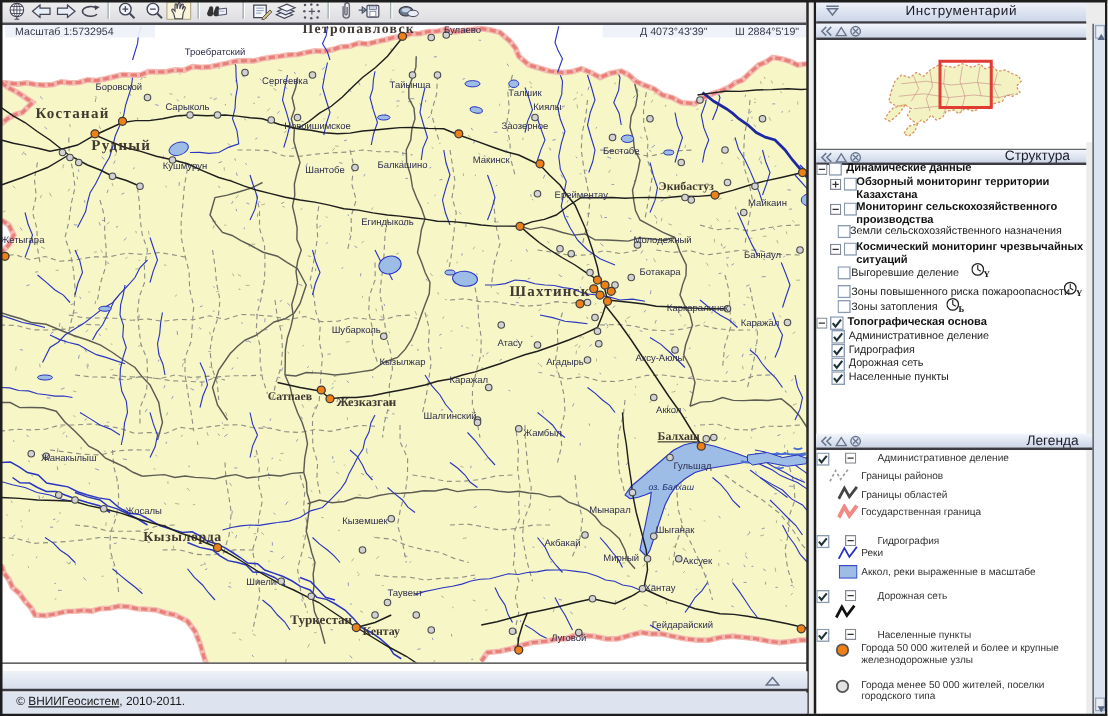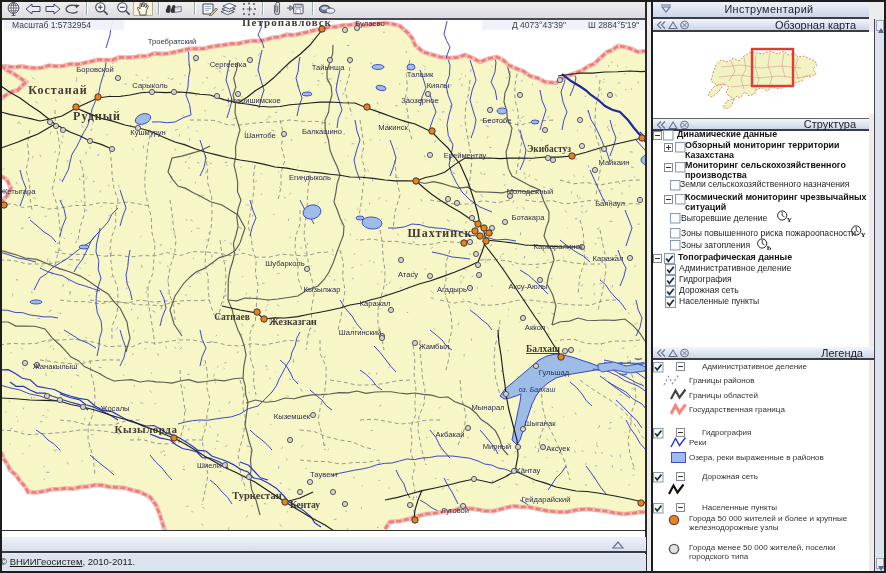--- a/index.html
+++ b/index.html
@@ -6,21 +6,21 @@
 .abs{position:absolute}
 #toolbar{position:absolute;left:0;top:0;width:645px;height:20px;background:linear-gradient(#f0f0f0,#dddde2);border-bottom:2px solid #4a4a52}
 .tbtn{position:absolute;top:1px;width:18px;height:15px;display:flex;align-items:center;justify-content:center}
 .tbtn.pressed{background:#f7f2d8;border:1px solid #b8b090;border-radius:1px;width:20px}
 .tsep{position:absolute;top:1px;width:1px;height:14px;background:#9aa;box-shadow:1px 0 0 #fff}
 #map{position:absolute;left:1px;top:20px}
 #scalebar{position:absolute;left:4px;top:20px;width:120px;height:10px;background:rgba(238,242,248,.92);color:#3a3a4a;font-size:8.5px;line-height:10px;padding-left:8px}
 #coordbar{position:absolute;left:482px;top:20px;width:163px;height:10px;background:rgba(238,242,248,.92);color:#3a3a4a;font-size:8.5px;line-height:10px;white-space:nowrap}
 #whitegap{position:absolute;left:0;top:530px;width:646px;height:7px;background:#fff;border-top:1px solid #333}
 #collapsebar{position:absolute;left:0;top:537px;width:646px;height:16px;background:linear-gradient(#eef2f8,#d7dfec);border-bottom:2px solid #3a3a42}
-#statusbar{position:absolute;left:0;top:554px;width:646px;height:17px;background:#dde4f0;font-size:9.5px;color:#1a1a1a;line-height:16px;padding-left:0}
+#statusbar{position:absolute;left:0;top:554px;width:646px;height:17px;background:#dde4f0;font-size:9.5px;color:#1a1a1a;line-height:16px;padding-left:13px}
 #panel{position:absolute;left:651px;top:0;width:218px;height:571px;border-left:2px solid #1d1d1d;background:#fff}
 .hdr{position:relative;background:linear-gradient(#f2f5fb,#ccd6e8);border-bottom:2px solid #3c3c44;color:#1c1c28}
 #hdr1{height:19px;font-size:10.8px;text-align:center;line-height:18px;letter-spacing:0.4px;padding-left:16px}
 .shdr{height:13px;font-size:11px;line-height:12px;text-align:right;padding-right:13px;display:flex;align-items:center}
 .shdr .ttl{flex:1;text-align:right}
 .tb{position:absolute;font-size:8.9px;font-weight:bold;color:#111;line-height:9.6px;white-space:nowrap}
 .tn{position:absolute;font-size:8.6px;color:#222;line-height:9.5px;white-space:nowrap}
 .ln{position:absolute;font-size:8.05px;color:#333;line-height:9.2px;white-space:nowrap}
 #multirow{position:absolute;left:651px;top:331px;width:224px;height:16px;background:#fbf8e2;border-top:1px solid #999;border-bottom:1px solid #888;font-size:9px;color:#222}
 #scroll{position:absolute;left:874px;top:19px;width:10px;height:552px;background:#dce3f0;border-left:1px solid #444}
@@ -1387,21 +1387,20 @@
   <div class="hdr" id="hdr1"><svg id="dnicon" width="14" height="10" viewBox="0 0 14 10">
           <path d="M2,1 h10 M3,3 L7,8 L11,3 Z" fill="none" stroke="#67758c" stroke-width="1.2"></path>
         </svg>Инструментарий</div>
   <div class="hdr shdr">
         <svg width="34" height="10" viewBox="0 0 34 10" style="margin:1px 0 0 3px">
           <path d="M5,1.5 L1.5,5 L5,8.5 M9,1.5 L5.5,5 L9,8.5" fill="none" stroke="#67758c" stroke-width="1.2"></path>
           <path d="M13,8.5 L17,2 L21,8.5 Z" fill="none" stroke="#67758c" stroke-width="1.1"></path>
           <circle cx="28.5" cy="5" r="3.8" fill="none" stroke="#67758c" stroke-width="1.1"></circle>
           <path d="M26.3,2.8 L30.7,7.2 M30.7,2.8 L26.3,7.2" stroke="#67758c" stroke-width="1"></path>
         </svg>
-        <span class="ttl">Обзорная карта</span>
       </div>
   <svg width="221" height="82" viewBox="0 0 221 82">
 <rect width="221" height="82" fill="#ffffff"></rect>
 <g transform="translate(58,19)">
 <path d="M2,22 L5,14 L10,9 L17,11 L22,7 L28,10 L33,5 L40,1 L52,3 L59,0 L67,3 L73,0 L77,4 L83,2 L87,6 L93,5 L99,8 L104,10 L106,14 L102,18 L105,23 L99,26 L94,25 L91,30 L84,32 L81,36 L74,35 L68,38 L61,36 L56,40 L52,37 L46,38 L43,43 L38,45 L34,41 L29,47 L26,45 L23,48 L18,45 L15,41 L18,36 L13,33 L6,34 L0,30 Z" fill="#f2f2c2" stroke="#d89060" stroke-width="1" stroke-dasharray="2,1.5"></path>
 <path d="M13,33 L9,39 L5,43 L1,46 L-3,44 L0,39 L4,35 Z M23,48 L21,54 L16,58 L12,56 L16,50 Z" fill="#f2f2c2" stroke="#d89060" stroke-width="1" stroke-dasharray="2,1.5"></path>
 <g stroke="#cc8888" stroke-width="0.5" fill="none">
 <path d="M20,10 L24,20 L18,30"></path>
             <path d="M33,6 L35,18 L30,28 L33,38"></path>
             <path d="M45,4 L44,16 L48,28 L44,40"></path>
@@ -1498,21 +1497,21 @@
       <text x="9.8" y="11.5" font-size="7" font-weight="bold" font-family="Liberation Serif,serif" fill="#111">Ь</text>
     </svg>
     <svg class="abs" style="left:653px;top:254px" width="9" height="9" viewBox="0 0 9 9">
       <rect x="0.5" y="0.5" width="8" height="8" fill="#fff" stroke="#848a94" stroke-width="1"></rect>
       <path d="M2,4.5 H7" stroke="#333" stroke-width="1"></path>
     </svg>
     <svg class="abs" style="left:664px;top:253px" width="11" height="11" viewBox="0 0 10 10">
       <rect x="0.5" y="0.5" width="9" height="9" fill="#fdfdfd" stroke="#8a9ab0" stroke-width="1"></rect>
       <path d="M2,5 L4,7.5 L8,2.5" stroke="#1e3338" stroke-width="1.6" fill="none"></path>
     </svg>
-    <div class="tb" style="left:678px;top:253px">Топографическая данные</div>
+    <div class="tb" style="left:678px;top:253px">Топографическая основа</div>
     <svg class="abs" style="left:665px;top:264px" width="11" height="11" viewBox="0 0 10 10">
       <rect x="0.5" y="0.5" width="9" height="9" fill="#fdfdfd" stroke="#8a9ab0" stroke-width="1"></rect>
       <path d="M2,5 L4,7.5 L8,2.5" stroke="#1e3338" stroke-width="1.6" fill="none"></path>
     </svg>
     <div class="tn" style="left:679px;top:264px">Административное деление</div>
     <svg class="abs" style="left:665px;top:275px" width="11" height="11" viewBox="0 0 10 10">
       <rect x="0.5" y="0.5" width="9" height="9" fill="#fdfdfd" stroke="#8a9ab0" stroke-width="1"></rect>
       <path d="M2,5 L4,7.5 L8,2.5" stroke="#1e3338" stroke-width="1.6" fill="none"></path>
     </svg>
     <div class="tn" style="left:679px;top:275px">Гидрография</div>
@@ -1556,21 +1555,21 @@
       <path d="M2,4.5 H7" stroke="#333" stroke-width="1"></path>
     </svg>
     <div class="ln" style="left:702px;top:428px">Гидрография</div>
     <svg class="abs" style="left:670px;top:436px" width="17" height="13" viewBox="0 0 17 13">
       <path d="M1,11 L5.5,2.5 L9.5,9.5 L15.5,1.5" fill="none" stroke="#2a35c0" stroke-width="1.4"></path>
     </svg>
     <div class="ln" style="left:689px;top:438px">Реки</div>
     <svg class="abs" style="left:671px;top:452px" width="15" height="11">
       <rect x="0.5" y="0.5" width="14" height="10" fill="#9dbde6" stroke="#3a50c8" stroke-width="1"></rect>
     </svg>
-    <div class="ln" style="left:689px;top:453px">Озера, реки выраженные в районов</div>
+    <div class="ln" style="left:689px;top:453px">Аккол, реки выраженные в масштабе</div>
     <svg class="abs" style="left:653px;top:472px" width="10.5" height="10.5" viewBox="0 0 10 10">
       <rect x="0.5" y="0.5" width="9" height="9" fill="#fdfdfd" stroke="#8a9ab0" stroke-width="1"></rect>
       <path d="M2,5 L4,7.5 L8,2.5" stroke="#1e3338" stroke-width="1.6" fill="none"></path>
     </svg>
     <svg class="abs" style="left:676px;top:472px" width="9" height="9" viewBox="0 0 9 9">
       <rect x="0.5" y="0.5" width="8" height="8" fill="#fff" stroke="#848a94" stroke-width="1"></rect>
       <path d="M2,4.5 H7" stroke="#333" stroke-width="1"></path>
     </svg>
     <div class="ln" style="left:702px;top:472px">Дорожная сеть</div>
     <svg class="abs" style="left:668px;top:483px" width="17" height="13" viewBox="0 0 17 13">

